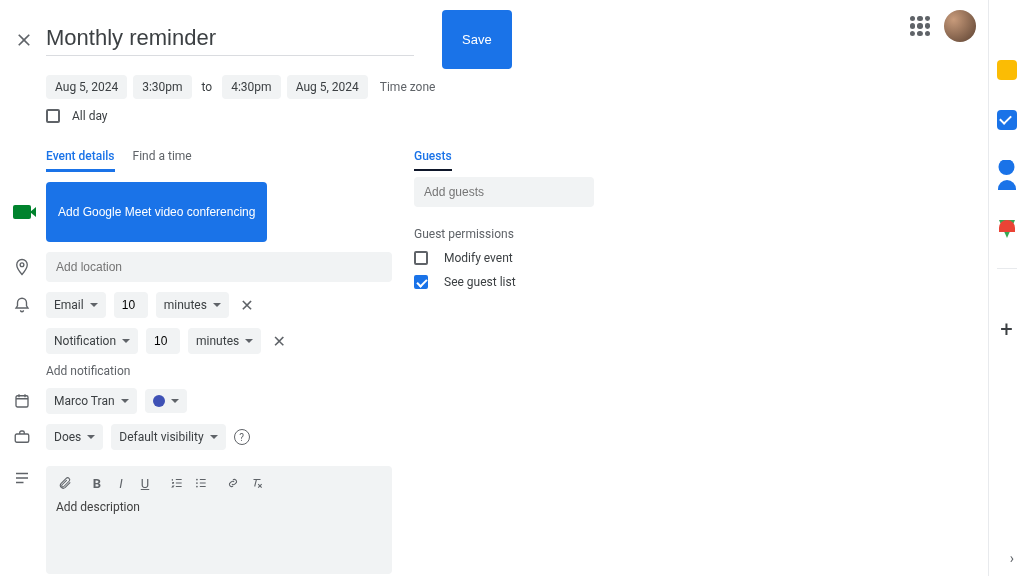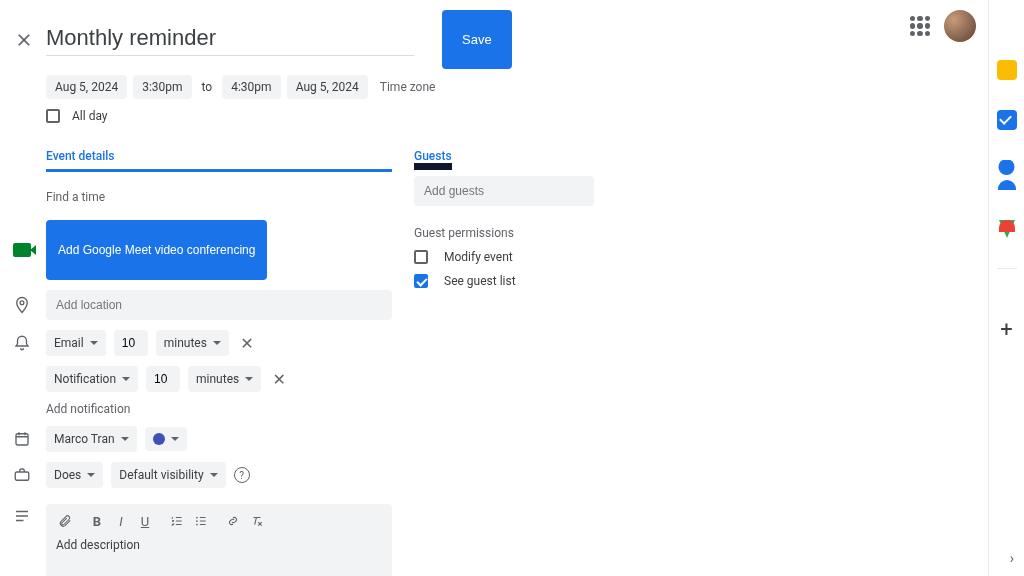--- a/index.html
+++ b/index.html
@@ -24,21 +24,21 @@
   .row { display: flex; align-items: center; gap: 6px; margin-left: 34px; margin-bottom: 10px; flex-wrap: wrap; }
   .chip { background: #f1f3f4; border-radius: 4px; padding: 5px 9px; font-size: 12px; color: #3c4043; cursor: pointer; }
   .plain { font-size: 12px; color: #3c4043; padding: 5px 4px; }
   .tz { color: #5f6368; font-size: 12px; margin-left: 6px; cursor: pointer; }
   
   .check { width: 14px; height: 14px; border: 2px solid #5f6368; border-radius: 2px; display: inline-block; vertical-align: middle; margin-right: 6px; cursor: pointer; position: relative; }
   .check.checked { background: #1a73e8; border-color: #1a73e8; }
   .check.checked::after { content: ""; position: absolute; left: 3px; top: 0px; width: 4px; height: 8px; border: solid #fff; border-width: 0 2px 2px 0; transform: rotate(45deg); }
   
   
-  .tabs { display: flex; gap: 18px; margin-left: 34px; margin-top: 16px; border-bottom: 0; flex-direction: column; }
+  .tabs { display: flex; gap: 18px; margin-left: 34px; margin-top: 16px; border-bottom: 0; }
   .tab { font-size: 12px; color: #5f6368; padding-bottom: 6px; cursor: pointer; }
   .tab.active { color: #1a73e8; border-bottom: 3px solid #1a73e8; font-weight: 500; }
   
   .cols { display: flex; gap: 22px; margin-top: 2px; }
   .left-col { width: 380px; }
   .right-col { width: 190px; }
   
   .field-row { display: flex; align-items: center; gap: 8px; margin-top: 10px; }
   .ico { width: 20px; height: 20px; display: flex; align-items: center; justify-content: center; color: #5f6368; flex-shrink: 0; margin-right: 6px; }
   .ico svg { width: 18px; height: 18px; }
@@ -55,21 +55,21 @@
   .add-notif { font-size: 12px; color: #5f6368; margin-left: 34px; margin-top: 10px; cursor: pointer; }
   
   .color-dot { width: 12px; height: 12px; border-radius: 50%; background: #3f51b5; display: inline-block; }
   
   .desc-box { background: #f1f3f4; border-radius: 4px; margin-top: 6px; height: 108px; }
   .toolbar { display: flex; align-items: center; gap: 2px; padding: 6px 8px; }
   .tb-btn { width: 22px; height: 22px; display: flex; align-items: center; justify-content: center; color: #5f6368; cursor: pointer; font-size: 13px; border-radius: 3px; }
   .tb-sep { width: 6px; }
   .desc-area { padding: 0 10px; font-size: 12px; color: #404040; }
   
-  .guests-tab { font-size: 12px; color: #1a73e8; border-bottom: 7px solid #0f172a; padding-bottom: 0; font-weight: 500; display: inline-block; margin-top: 16px; }
+  .guests-tab { font-size: 12px; color: #1a73e8; border-bottom: 2px solid #0f172a; padding-bottom: 6px; font-weight: 500; display: inline-block; margin-top: 16px; }
   .guest-input { background: #f1f3f4; border: none; border-radius: 4px; padding: 8px 10px; width: 180px; font-size: 12px; outline: none; margin-top: 6px; display: block; }
   .perm-title { font-size: 12px; color: #5f6368; margin-top: 20px; }
   .perm-row { display: flex; align-items: center; gap: 10px; margin-top: 10px; font-size: 12px; }
   
   .sidepanel .sp-ico { width: 20px; height: 20px; cursor: pointer; border-radius: 4px; }
   .sp-keep { background: linear-gradient(#fbbc04,#fbbc04); }
   .sp-tasks { background: #1a73e8; border-radius: 50%; position: relative; }
   .sp-tasks::after { content:""; position:absolute; left:5px; top:3px; width:5px; height:9px; border:solid #fff; border-width:0 2px 2px 0; transform:rotate(45deg); }
   .sp-contacts { background: #1a73e8; clip-path: circle(40% at 50% 35%); height:10px;}
   .sp-contacts-wrap { display:flex; flex-direction:column; align-items:center; cursor:pointer;}

